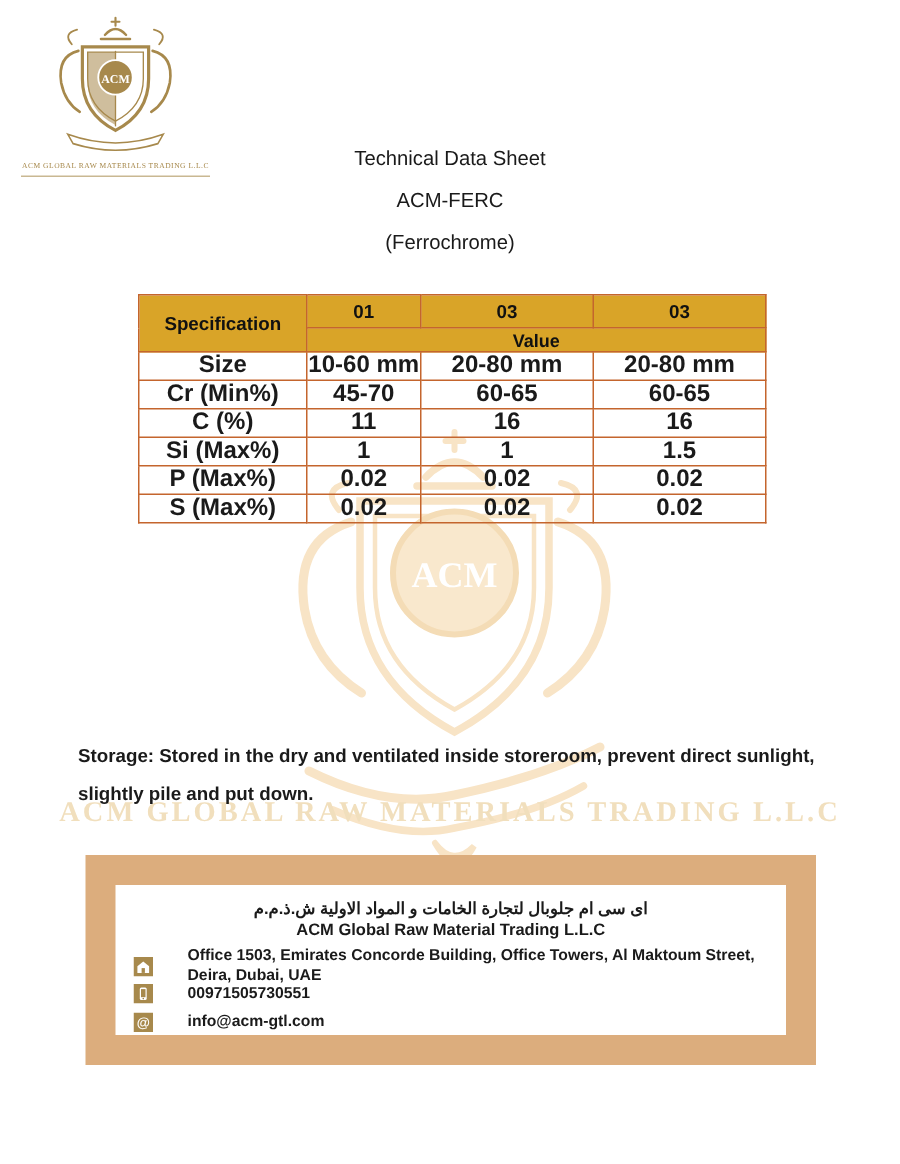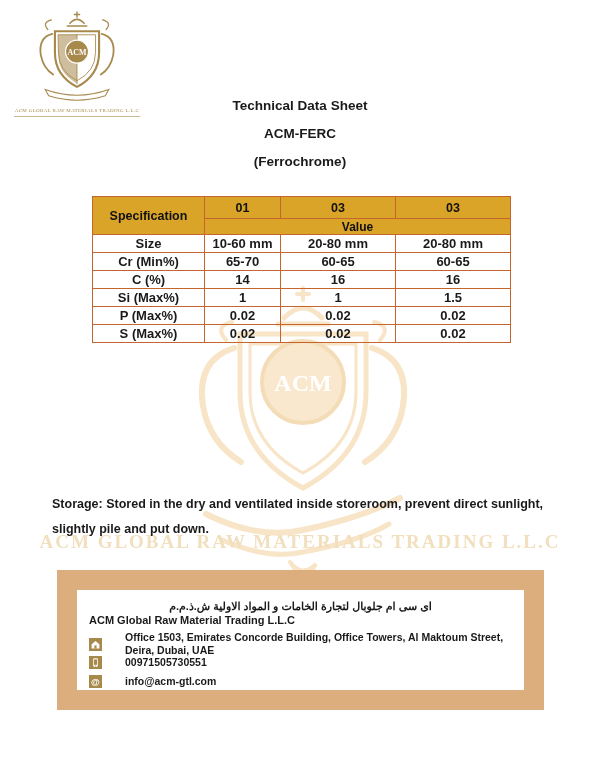--- a/index.html
+++ b/index.html
@@ -7,48 +7,48 @@
   body { width:600px; height:776px; font-family:"Liberation Sans", sans-serif; color:#1a1a1a; }
   .page { position:relative; width:600px; height:776px; background:#ffffff; overflow:hidden; }
 
   
   .logo { position:absolute; left:14px; top:10px; width:126px; text-align:center; z-index:2; }
   .logo-caption { margin-top:2px; font-size:5px; letter-spacing:.35px; color:#a7894c;
                   border-bottom:1px solid #c9b892; padding-bottom:3px; font-family:"Liberation Serif", serif; }
 
   
   .titles { position:absolute; left:0; right:0; top:92px; text-align:center; z-index:2; }
-  .titles div { font-size:13.5px; font-weight:bold; height:28px; line-height:28px; }
+  .titles div { font-size:13.5px; font-weight:normal; height:28px; line-height:28px; }
 
   
   table.spec { position:absolute; left:92px; top:196px; width:418px; border-collapse:collapse;
                table-layout:fixed; z-index:2; background:transparent; }
   table.spec th, table.spec td { border:1px solid #c4652d; text-align:center; vertical-align:middle;
                font-weight:bold; }
   table.spec th { background:#d9a428; font-size:12.5px; color:#111; }
   tr.h1 { height:22px;margin-left:24px; } tr.h2 { height:16px; }
   tr.h2 th { font-size:12px;margin-top:20px; }
-  table.spec td { height:18px; font-size:13px; background:rgba(255,255,255,.0); }
+  table.spec td { height:18px; font-size:16px; background:rgba(255,255,255,.0); }
 
   
   .wm-crest { position:absolute; left:178px; top:266px; z-index:0; }
   .wm-text { position:absolute; left:0; right:0; top:531px; text-align:center; z-index:0;
              font-family:"Liberation Serif", serif; font-weight:bold; font-size:19px;
              letter-spacing:2px; color:#f1dfbd; white-space:nowrap; }
 
   
   .storage { position:absolute; left:52px; top:492px; width:505px; font-size:12.5px;
              font-weight:bold; line-height:25px; z-index:2; }
 
   
   .footer-box { position:absolute; left:57px; top:570px; width:487px; height:140px;
                 background:#dcad7d; padding:20px; z-index:2; }
   .footer-inner { background:#ffffff; width:100%; height:100%; padding:9px 12px 6px 12px; }
   .company-ar { text-align:center; font-size:11px; font-weight:bold; direction:rtl; line-height:14px; }
-  .company-en { font-size:11px; font-weight:bold; line-height:15px; }
+  .company-en { text-align:center; font-size:11px; font-weight:bold; line-height:15px; }
   .contacts { margin-top:9px; }
   .contact-row { display:flex; align-items:center; gap:23px; margin-bottom:4.5px; height:14px; }
   .contact-row .txt { font-size:10.5px; font-weight:bold; line-height:13px; }
   .cicon { flex:0 0 13px; width:13px; height:13px; }
 </style>
 </head>
 <body>
 
 <div class="page">
 
@@ -121,27 +121,27 @@
     </thead>
     <tbody>
       <tr>
         <td>Size</td>
         <td>10-60 mm</td>
         <td>20-80 mm</td>
         <td>20-80 mm</td>
       </tr>
       <tr>
         <td>Cr (Min%)</td>
-        <td>65-70</td>
+        <td>45-70</td>
         <td>60-65</td>
         <td>60-65</td>
       </tr>
       <tr>
         <td>C (%)</td>
-        <td>14</td>
+        <td>11</td>
         <td>16</td>
         <td>16</td>
       </tr>
       <tr>
         <td>Si (Max%)</td>
         <td>1</td>
         <td>1</td>
         <td>1.5</td>
       </tr>
       <tr>

